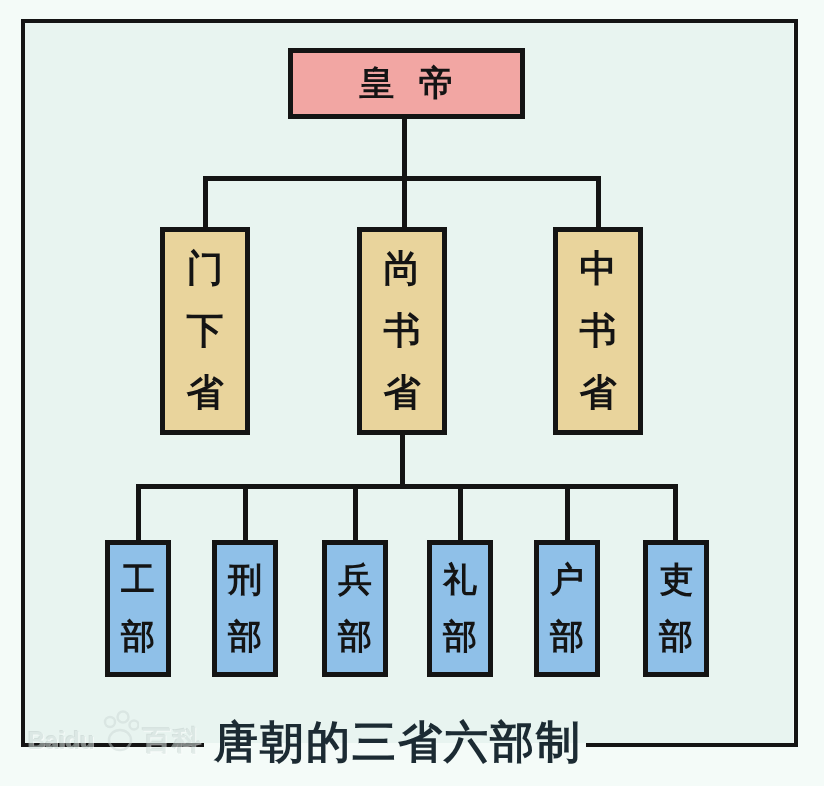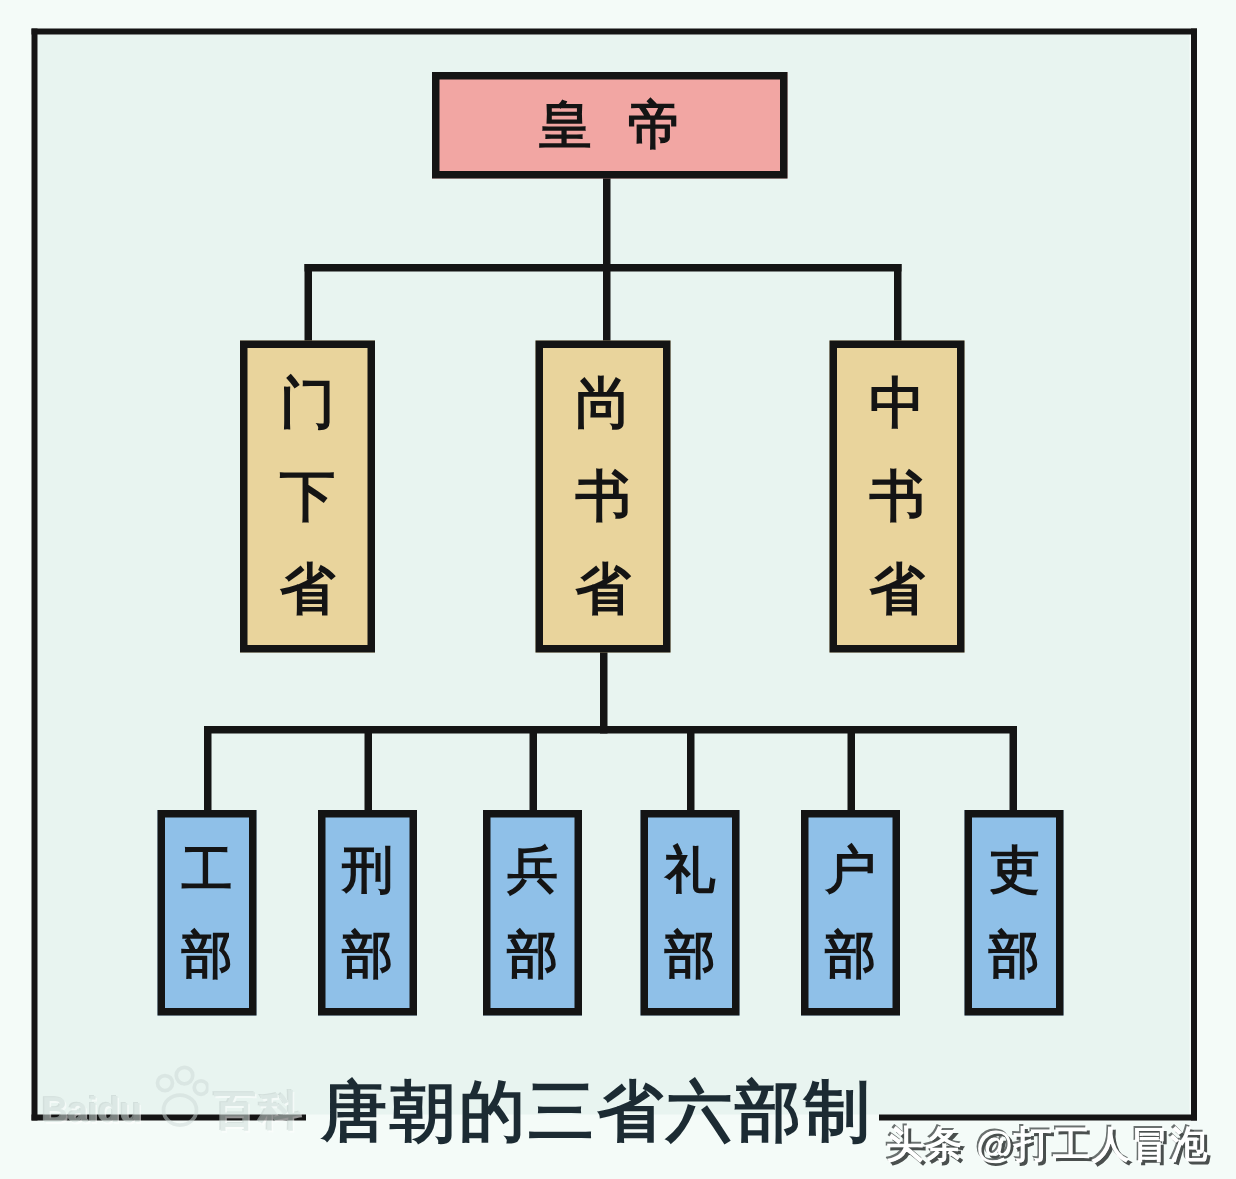--- a/index.html
+++ b/index.html
@@ -215,15 +215,14 @@
       <g fill="none" stroke="#cdd9d6" stroke-width="2.5" opacity="0.9">
         <circle cx="11" cy="12" r="5"></circle>
         <circle cx="24" cy="7" r="5.5"></circle>
         <circle cx="35" cy="15" r="4.5"></circle>
         <ellipse cx="21" cy="30" rx="11" ry="10"></ellipse>
       </g>
     </svg>
     <span class="wm-cn">百科</span>
   </div>
 
-  <div class="wm-toutiao">头条 @打工人冒泡</div>
 
 </div>
 
 </body></html>

